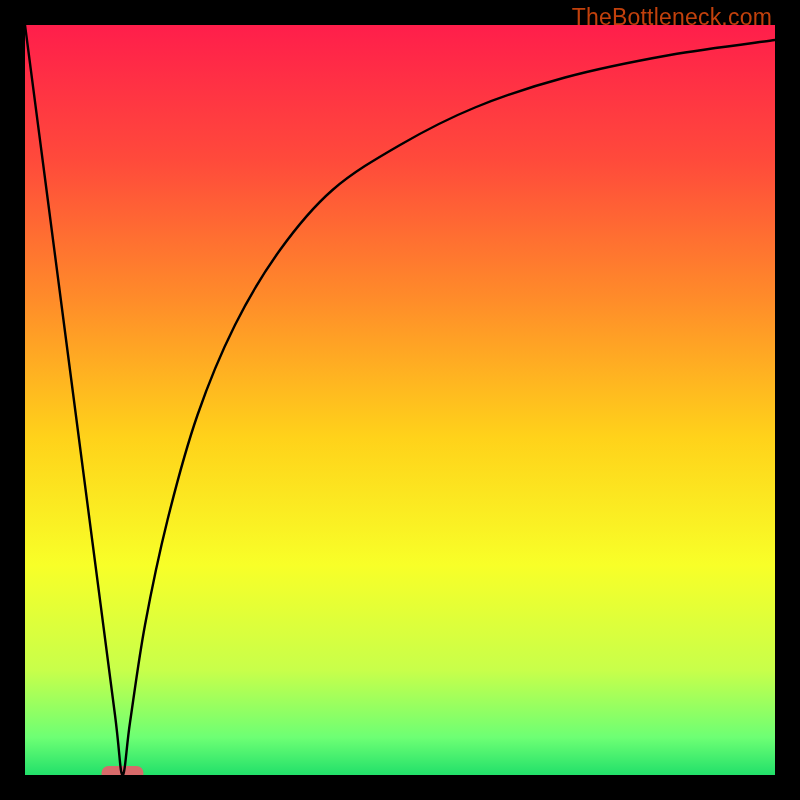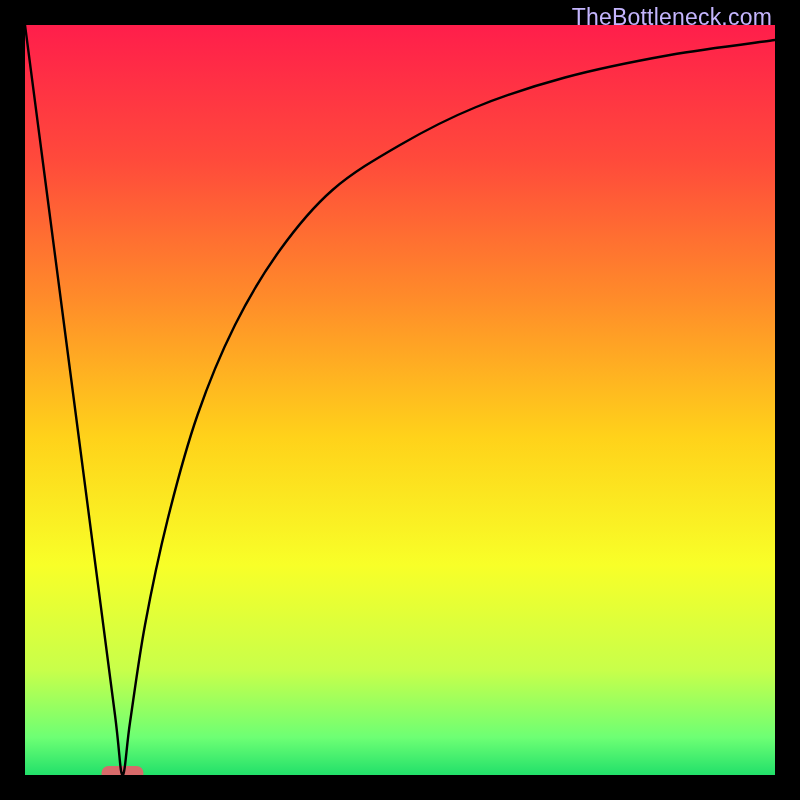--- a/index.html
+++ b/index.html
@@ -22,21 +22,21 @@
     left: 25px;
     top: 25px;
     width: 750px;
     height: 750px;
     overflow: hidden;
   }
   .watermark {
     position: absolute;
     top: 4px;
     right: 28px;
-    color: #c4b5fd;
+    color: #c2410c;
     font-size: 23px;
     letter-spacing: 0.2px;
     font-weight: 400;
   }
   svg { display: block; }
 </style>
 </head>
 <body>
 
 <div class="frame">

